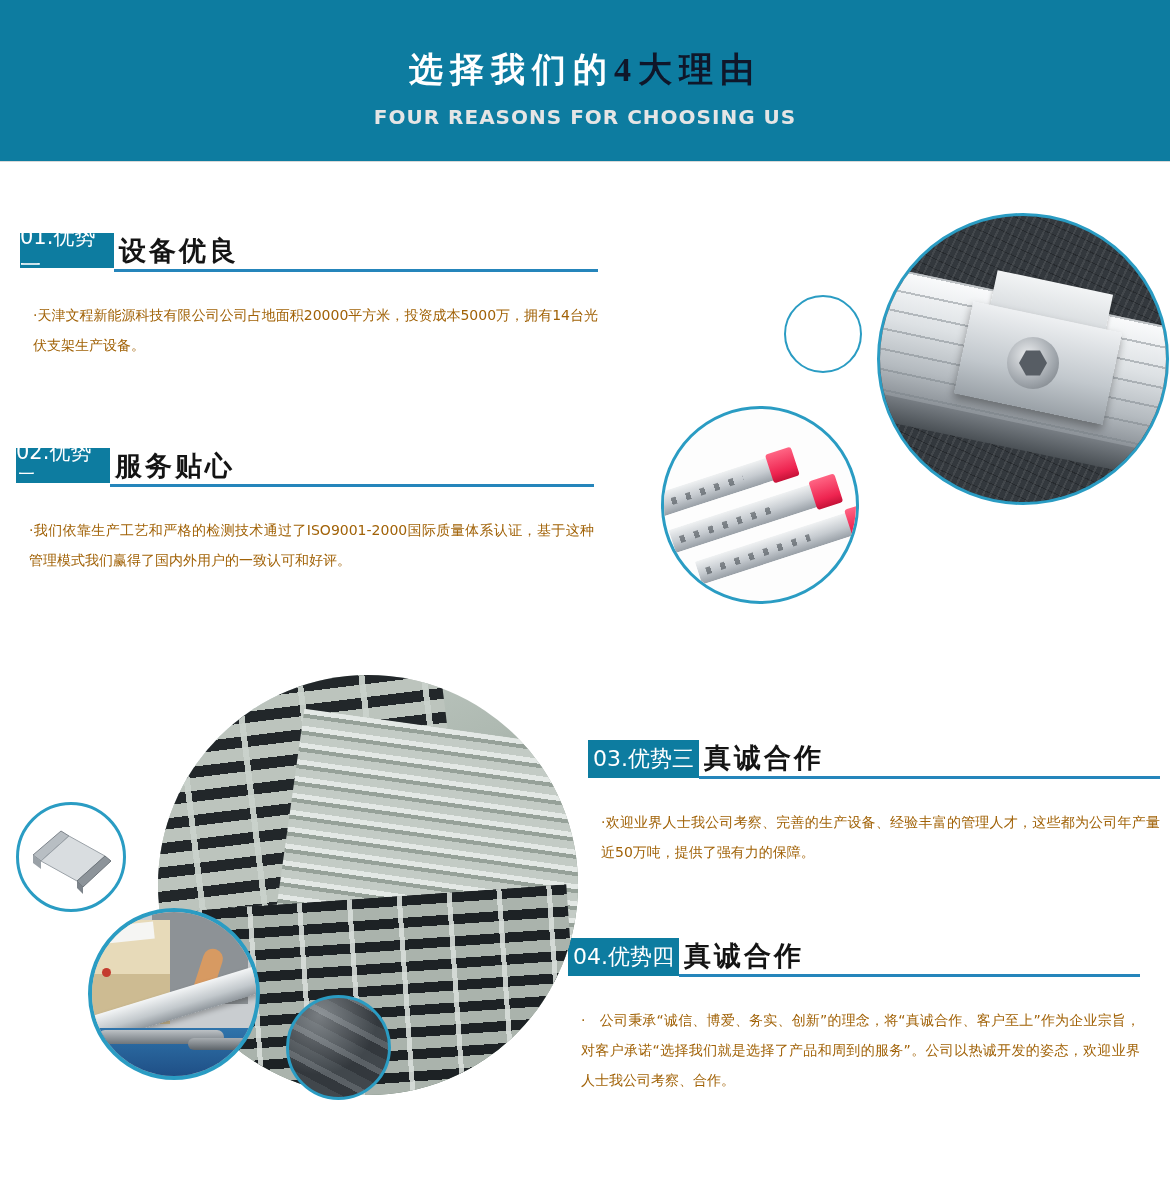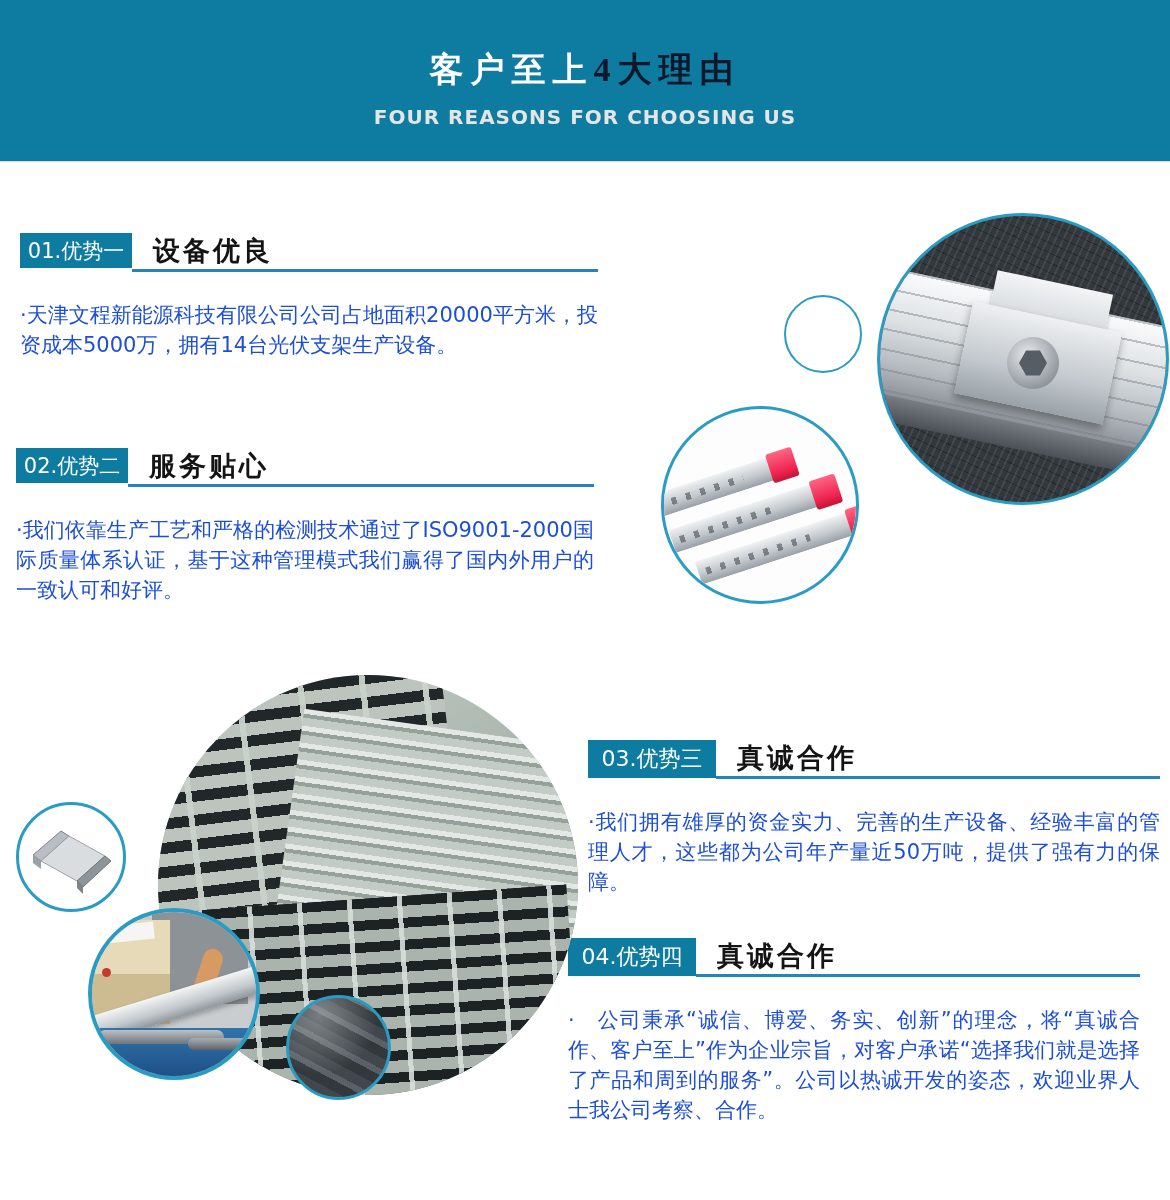--- a/index.html
+++ b/index.html
@@ -23,25 +23,25 @@
   .section { position:absolute; }
   .sec1 { left:20px; top:233px; width:578px; }
   .sec2 { left:16px; top:448px; width:578px; }
   .sec3 { left:588px; top:740px; width:572px; }
   .sec4 { left:568px; top:938px; width:572px; }
   .sec-head { display:flex; align-items:stretch; }
   .badge {
     background:#0d7ca0; color:#fff; display:flex; align-items:center; justify-content:center;
     font-size:21px; flex:0 0 auto;
   }
-  .badge-sm { width:112px; height:35px; }
-  .badge-lg { width:128px; height:38px; font-size:22px; }
-  .head-rest { flex:1; border-bottom:3px solid #2585bb; display:flex; align-items:center; padding-left:21px; }
+  .badge-sm { width:94px; height:35px; }
+  .badge-lg { width:111px; height:38px; font-size:22px; }
+  .head-rest { flex:1; border-bottom:3px solid #2585bb; display:flex; align-items:center; padding-left:5px; }
   .heading { font-size:27px; font-weight:bold; color:#141414; letter-spacing:3px; }
-  .body-text { margin-top:28px; font-size:21px; line-height:30px; color:#1d4ed8; text-align:justify; }
+  .body-text { margin-top:28px; font-size:14px; line-height:30px; color:#a16207; text-align:justify;margin-left:13px; }
 
   
   .circle { position:absolute; border-radius:50%; overflow:hidden; }
   .ring { border:3px solid #2a9cc3; }
 
   
   #clamp-circle { left:877px; top:213px; width:292px; height:292px; background:#33383d; }
   .weave {
     position:absolute; inset:0;
     background:
@@ -120,21 +120,21 @@
   
   #bundle-circle { left:286px; top:995px; width:105px; height:105px;
     background:
       radial-gradient(circle at 30% 18%, rgba(222,227,230,.4), rgba(0,0,0,0) 55%),
       repeating-linear-gradient(28deg,#33383d 0 10px,#5a6065 10px 16px,#41474c 16px 26px); }
 </style>
 </head>
 <body>
 
 <div class="header">
-  <div class="title"><span>客户至上</span><span class="accent">4大理由</span></div>
+  <div class="title"><span>选择我们的</span><span class="accent">4大理由</span></div>
   <div class="subtitle">FOUR REASONS FOR CHOOSING US</div>
 </div>
 
 <div class="section sec1">
   <div class="sec-head">
     <div class="badge badge-sm">01.优势一</div>
     <div class="head-rest">
       <div class="heading">设备优良</div>
     </div>
   </div>
@@ -151,21 +151,21 @@
   <div class="body-text">·我们依靠生产工艺和严格的检测技术通过了ISO9001-2000国际质量体系认证，基于这种管理模式我们赢得了国内外用户的一致认可和好评。</div>
 </div>
 
 <div class="section sec3">
   <div class="sec-head">
     <div class="badge badge-lg">03.优势三</div>
     <div class="head-rest">
       <div class="heading">真诚合作</div>
     </div>
   </div>
-  <div class="body-text">·我们拥有雄厚的资金实力、完善的生产设备、经验丰富的管理人才，这些都为公司年产量近50万吨，提供了强有力的保障。</div>
+  <div class="body-text">·欢迎业界人士我公司考察、完善的生产设备、经验丰富的管理人才，这些都为公司年产量近50万吨，提供了强有力的保障。</div>
 </div>
 
 <div class="section sec4">
   <div class="sec-head">
     <div class="badge badge-lg">04.优势四</div>
     <div class="head-rest">
       <div class="heading">真诚合作</div>
     </div>
   </div>
   <div class="body-text">·　公司秉承“诚信、博爱、务实、创新”的理念，将“真诚合作、客户至上”作为企业宗旨，对客户承诺“选择我们就是选择了产品和周到的服务”。公司以热诚开发的姿态，欢迎业界人士我公司考察、合作。</div>

